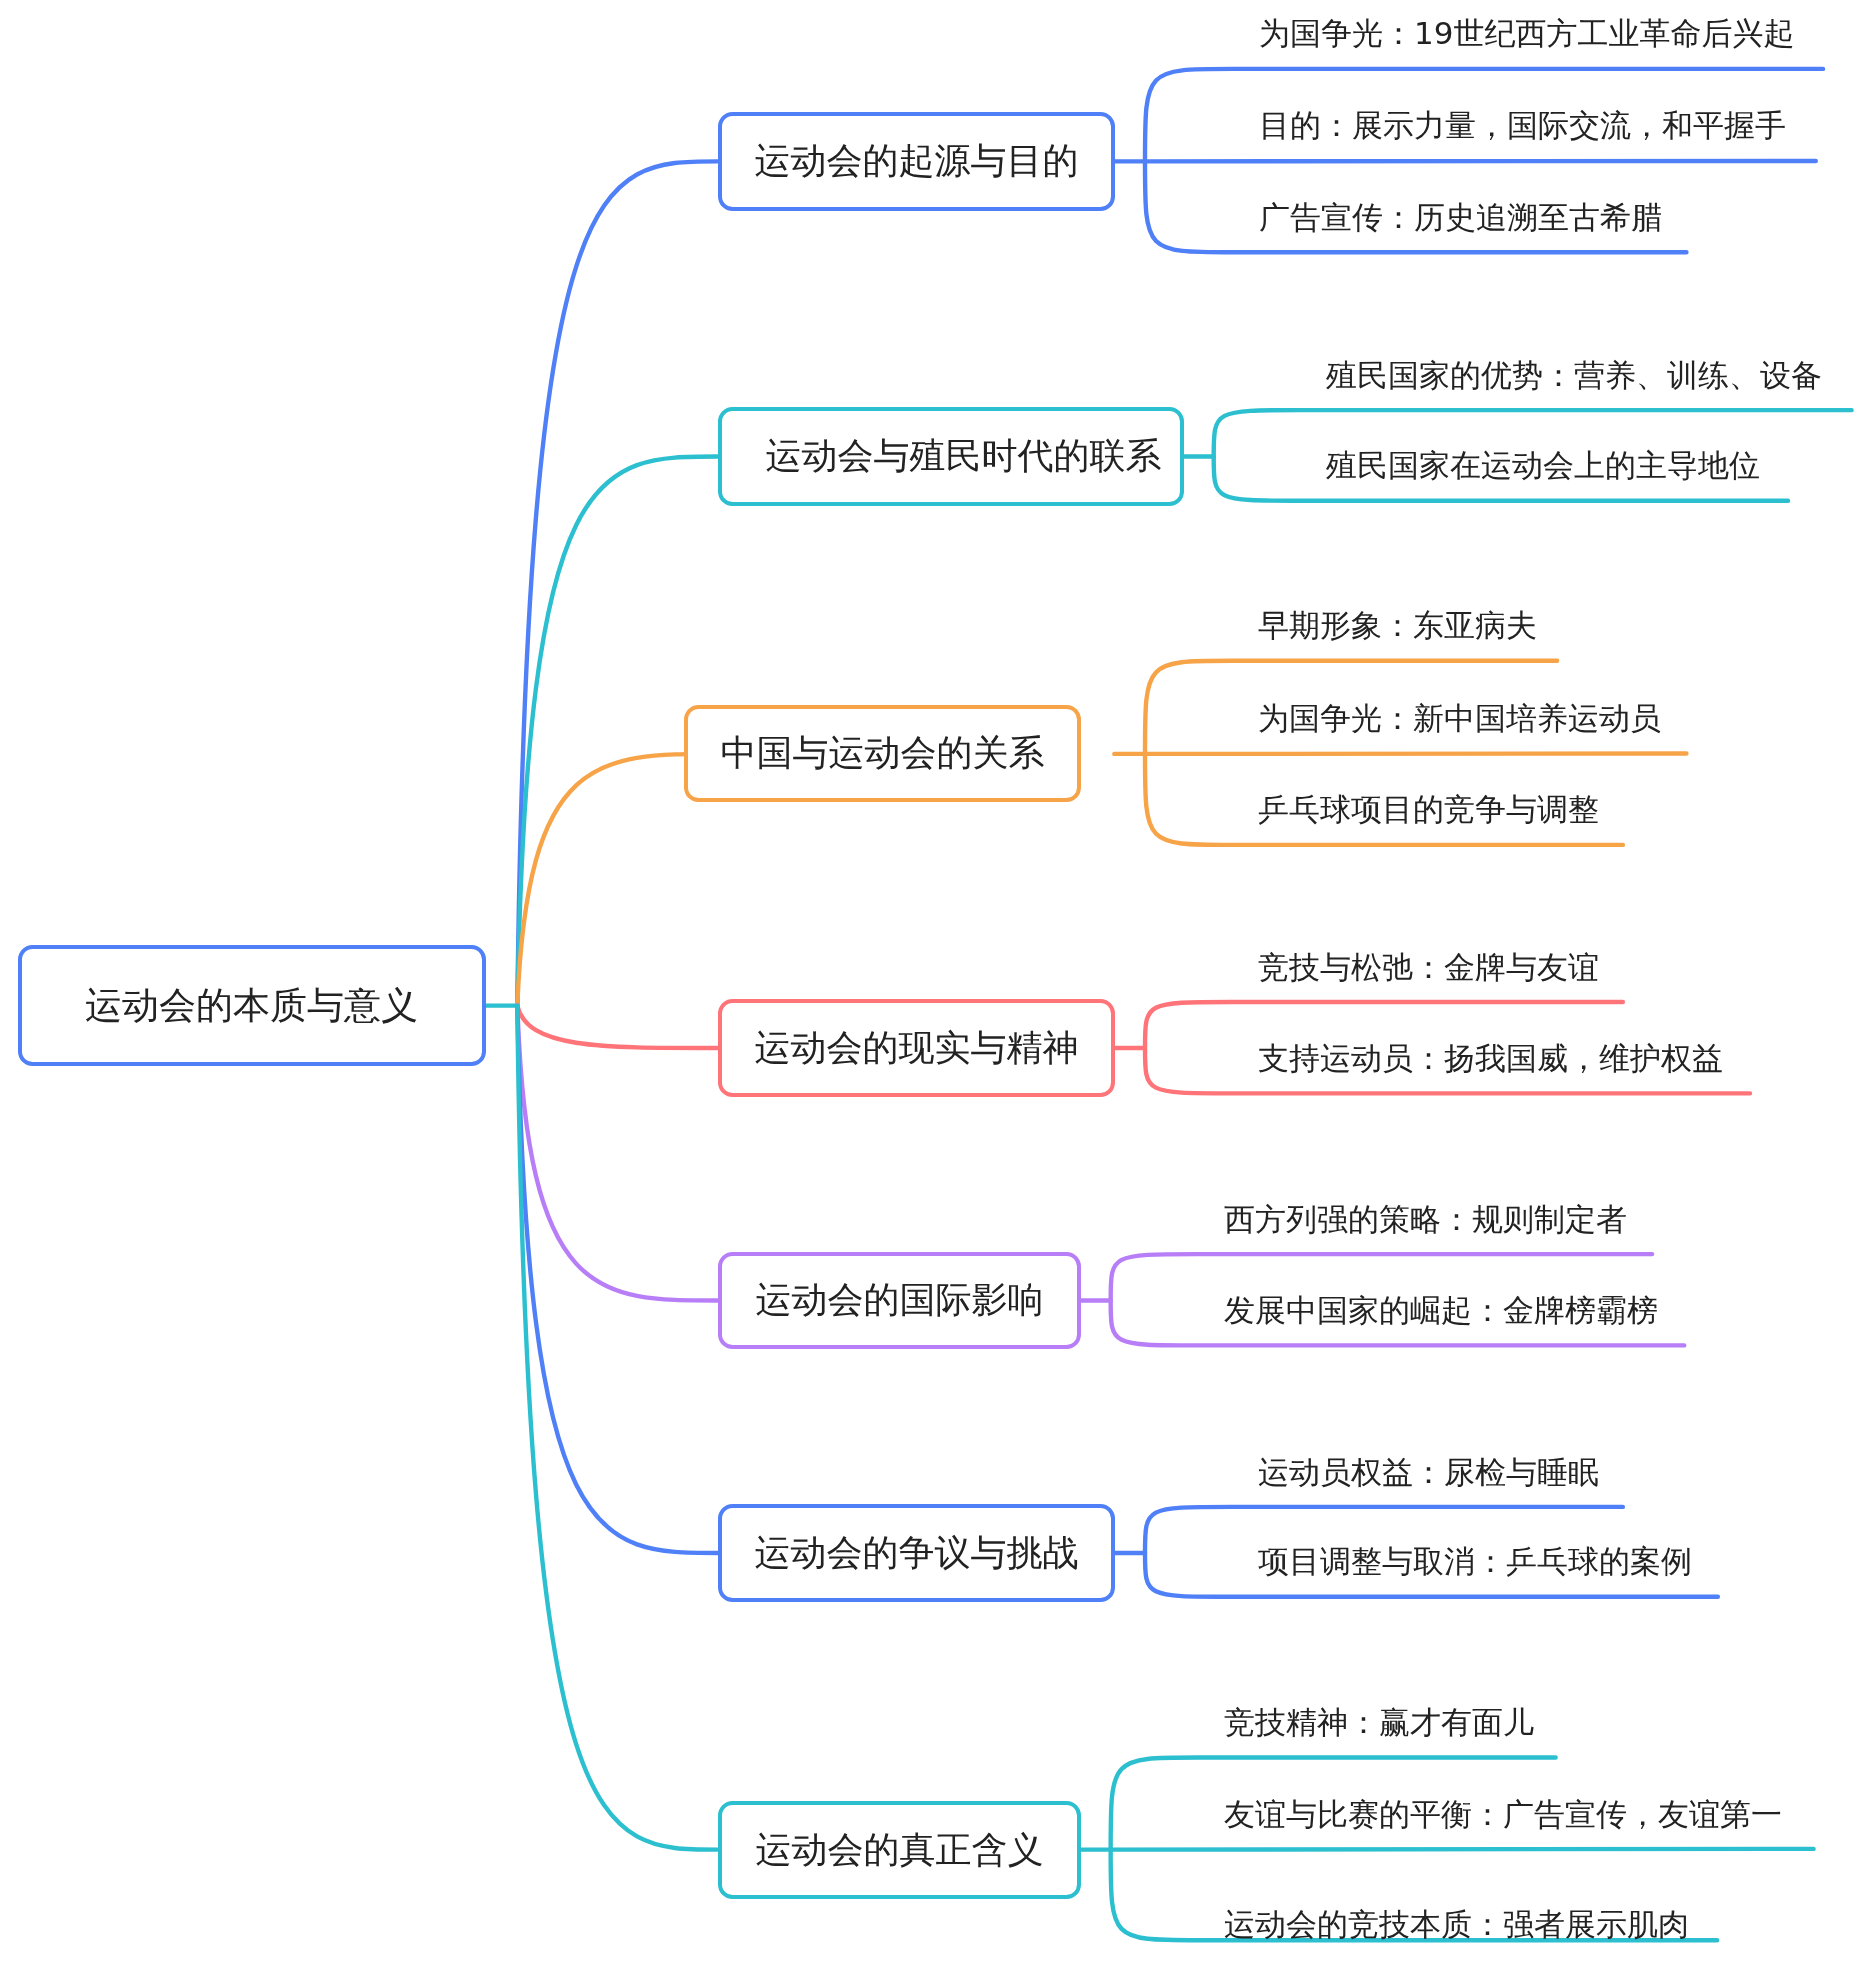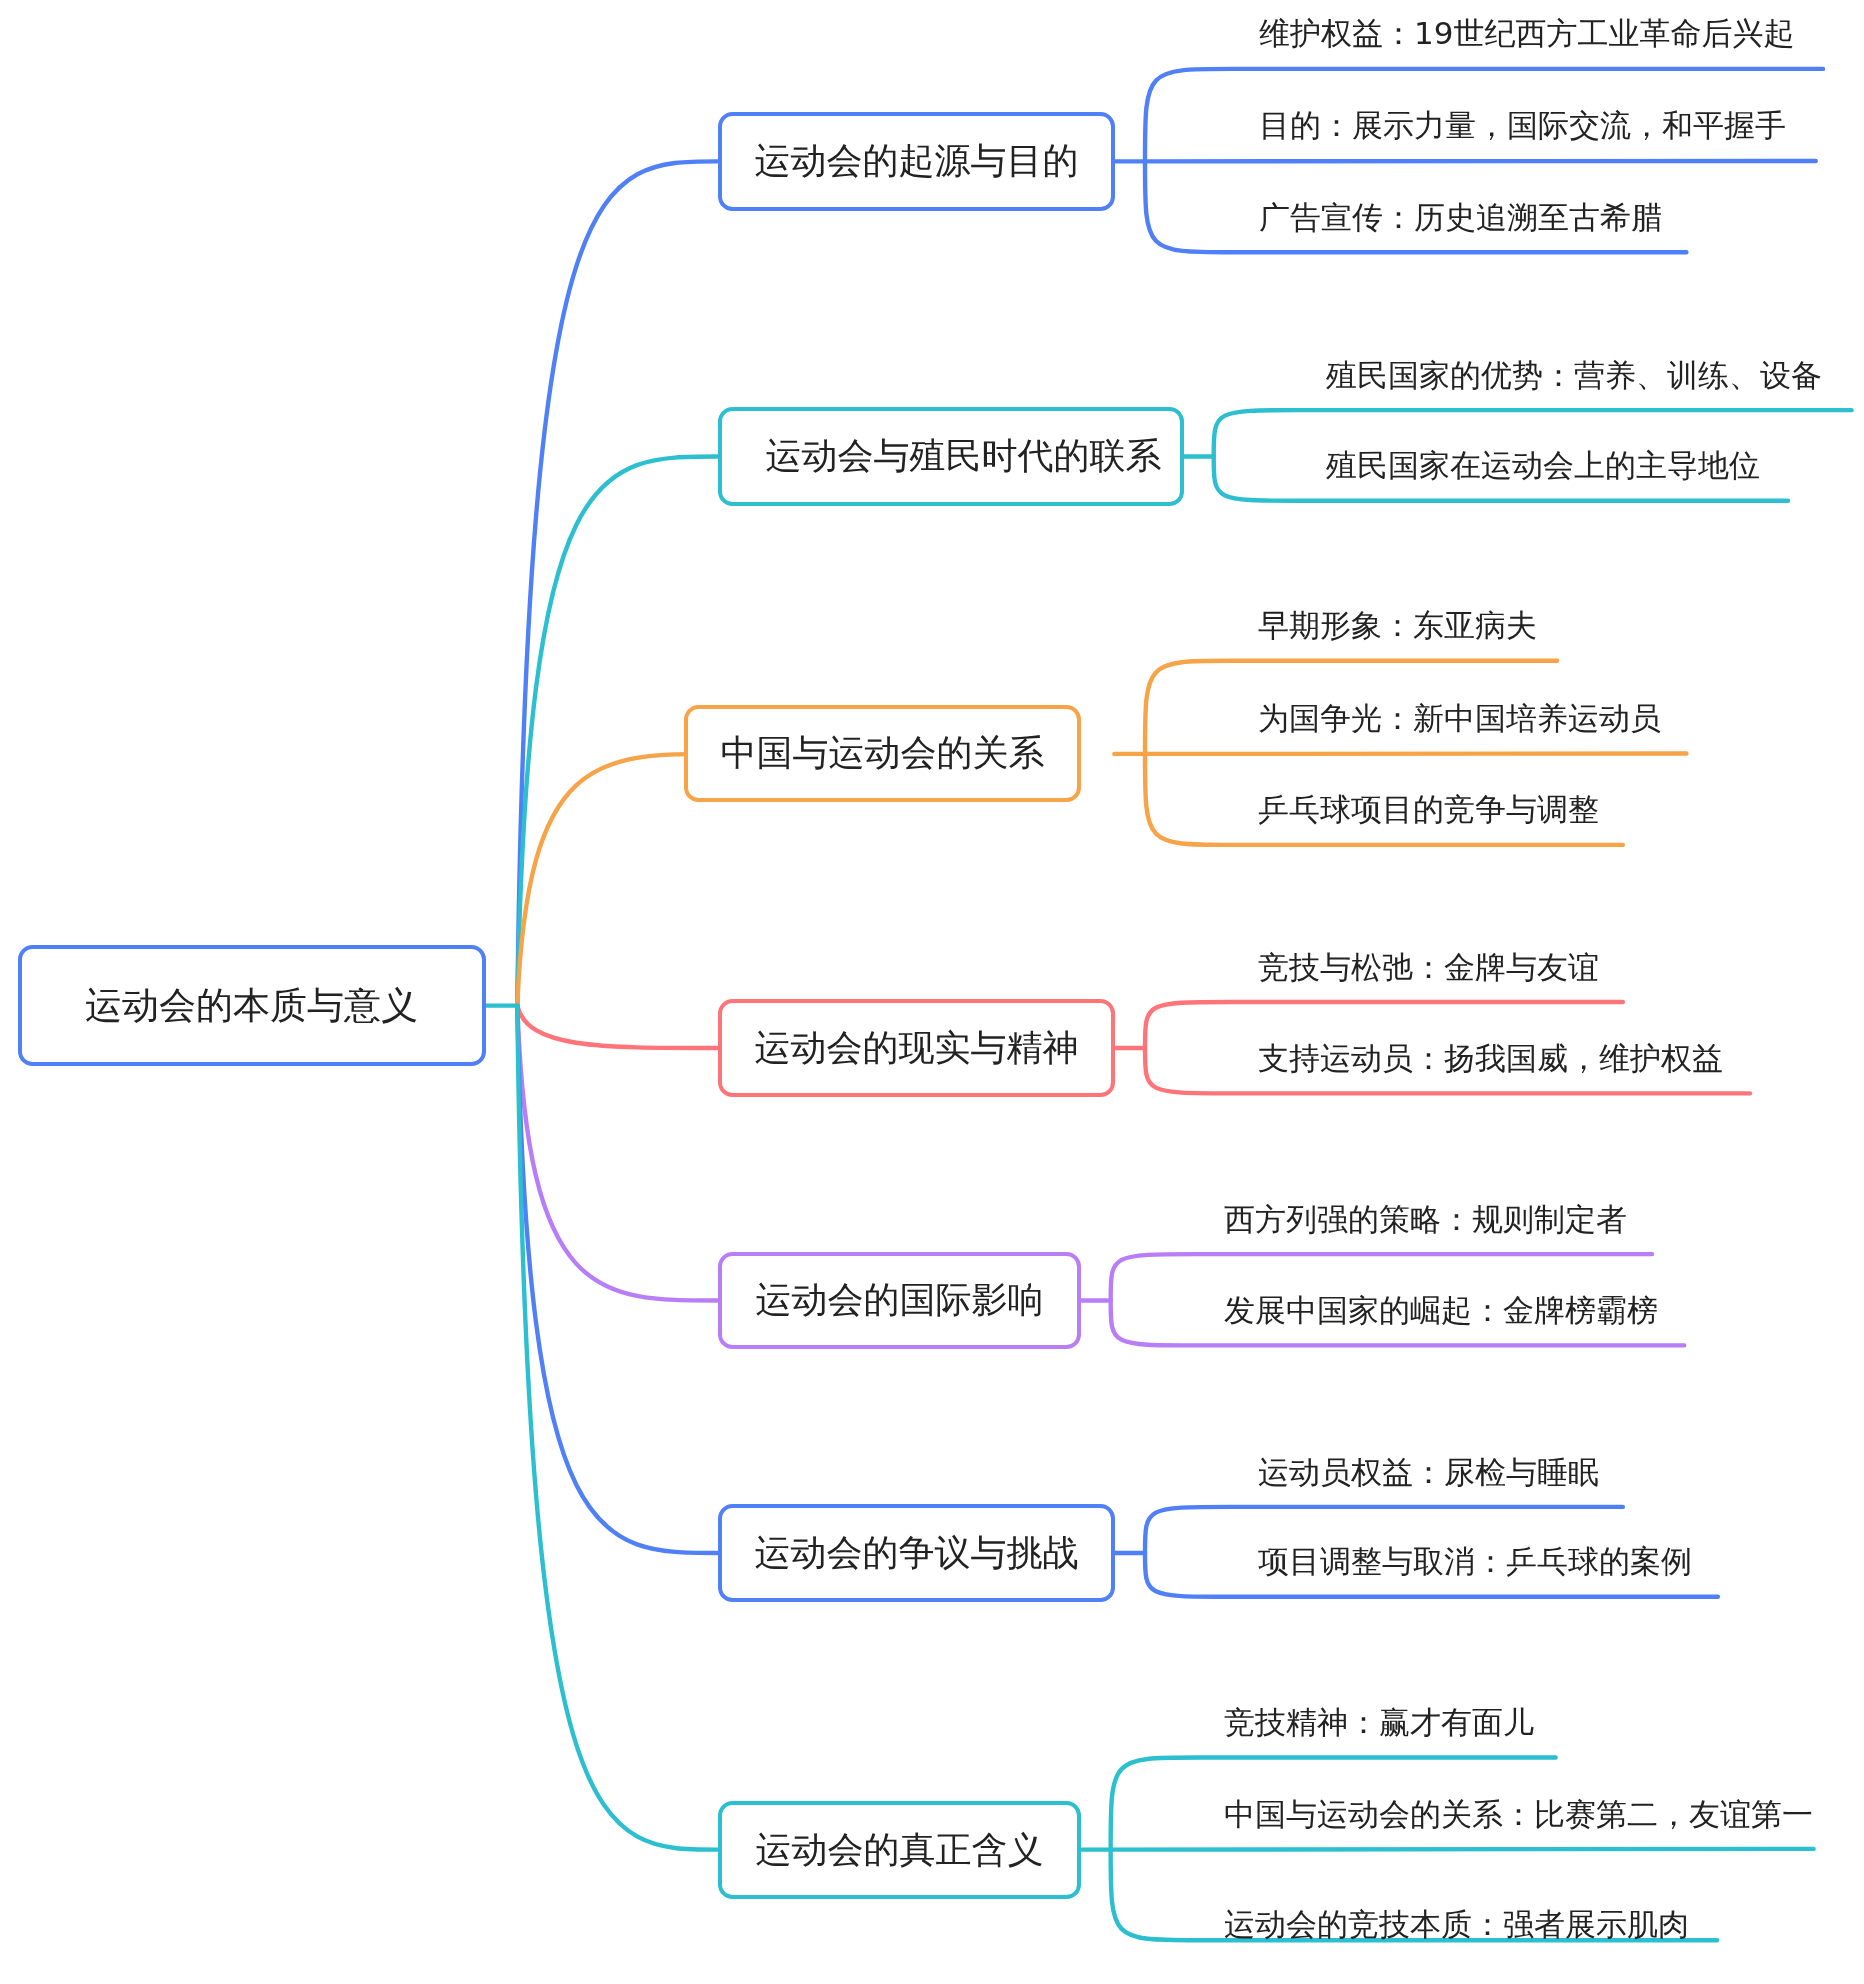--- a/index.html
+++ b/index.html
@@ -52,21 +52,21 @@
   </svg>
 
 <div id="root-node" class="node root" style="left: 17.5px; top: 945px; width: 468px; height: 121px; border-color: rgb(79, 128, 247);">
   <span>运动会的本质与意义</span>
 </div>
 
 <div id="branches">
     <div class="node branch" style="left: 718px; top: 112px; width: 397px; height: 99px; border-color: rgb(79, 128, 247);">
       <span>运动会的起源与目的</span>
     </div>
-    <div class="leaf" style="left: 1259px; top: 18px;">维护权益：19世纪西方工业革命后兴起</div>
+    <div class="leaf" style="left: 1259px; top: 18px;">为国争光：19世纪西方工业革命后兴起</div>
     <div class="leaf" style="left: 1259px; top: 110px;">目的：展示力量，国际交流，和平握手</div>
     <div class="leaf" style="left: 1259px; top: 202px;">广告宣传：历史追溯至古希腊</div>
     <div class="node branch" style="left: 718px; top: 407px; width: 466px; height: 99px; border-color: rgb(43, 191, 207); padding-left: 25px;">
       <span>运动会与殖民时代的联系</span>
     </div>
     <div class="leaf" style="left: 1326px; top: 360px;">殖民国家的优势：营养、训练、设备</div>
     <div class="leaf" style="left: 1326px; top: 450px;">殖民国家在运动会上的主导地位</div>
     <div class="node branch" style="left: 684px; top: 705px; width: 397px; height: 97px; border-color: rgb(247, 163, 72);">
       <span>中国与运动会的关系</span>
     </div>
@@ -85,16 +85,16 @@
     <div class="leaf" style="left: 1224px; top: 1295px;">发展中国家的崛起：金牌榜霸榜</div>
     <div class="node branch" style="left: 718px; top: 1504px; width: 397px; height: 98px; border-color: rgb(79, 128, 247);">
       <span>运动会的争议与挑战</span>
     </div>
     <div class="leaf" style="left: 1258px; top: 1457px;">运动员权益：尿检与睡眠</div>
     <div class="leaf" style="left: 1258px; top: 1546px;">项目调整与取消：乒乓球的案例</div>
     <div class="node branch" style="left: 718px; top: 1801px; width: 363px; height: 98px; border-color: rgb(43, 191, 207);">
       <span>运动会的真正含义</span>
     </div>
     <div class="leaf" style="left: 1224px; top: 1707px;">竞技精神：赢才有面儿</div>
-    <div class="leaf" style="left: 1224px; top: 1799px;">中国与运动会的关系：比赛第二，友谊第一</div>
+    <div class="leaf" style="left: 1224px; top: 1799px;">友谊与比赛的平衡：广告宣传，友谊第一</div>
     <div class="leaf" style="left: 1224px; top: 1890px; margin-top: 19px;">运动会的竞技本质：强者展示肌肉</div>
   </div>
 
 
 </body></html>

